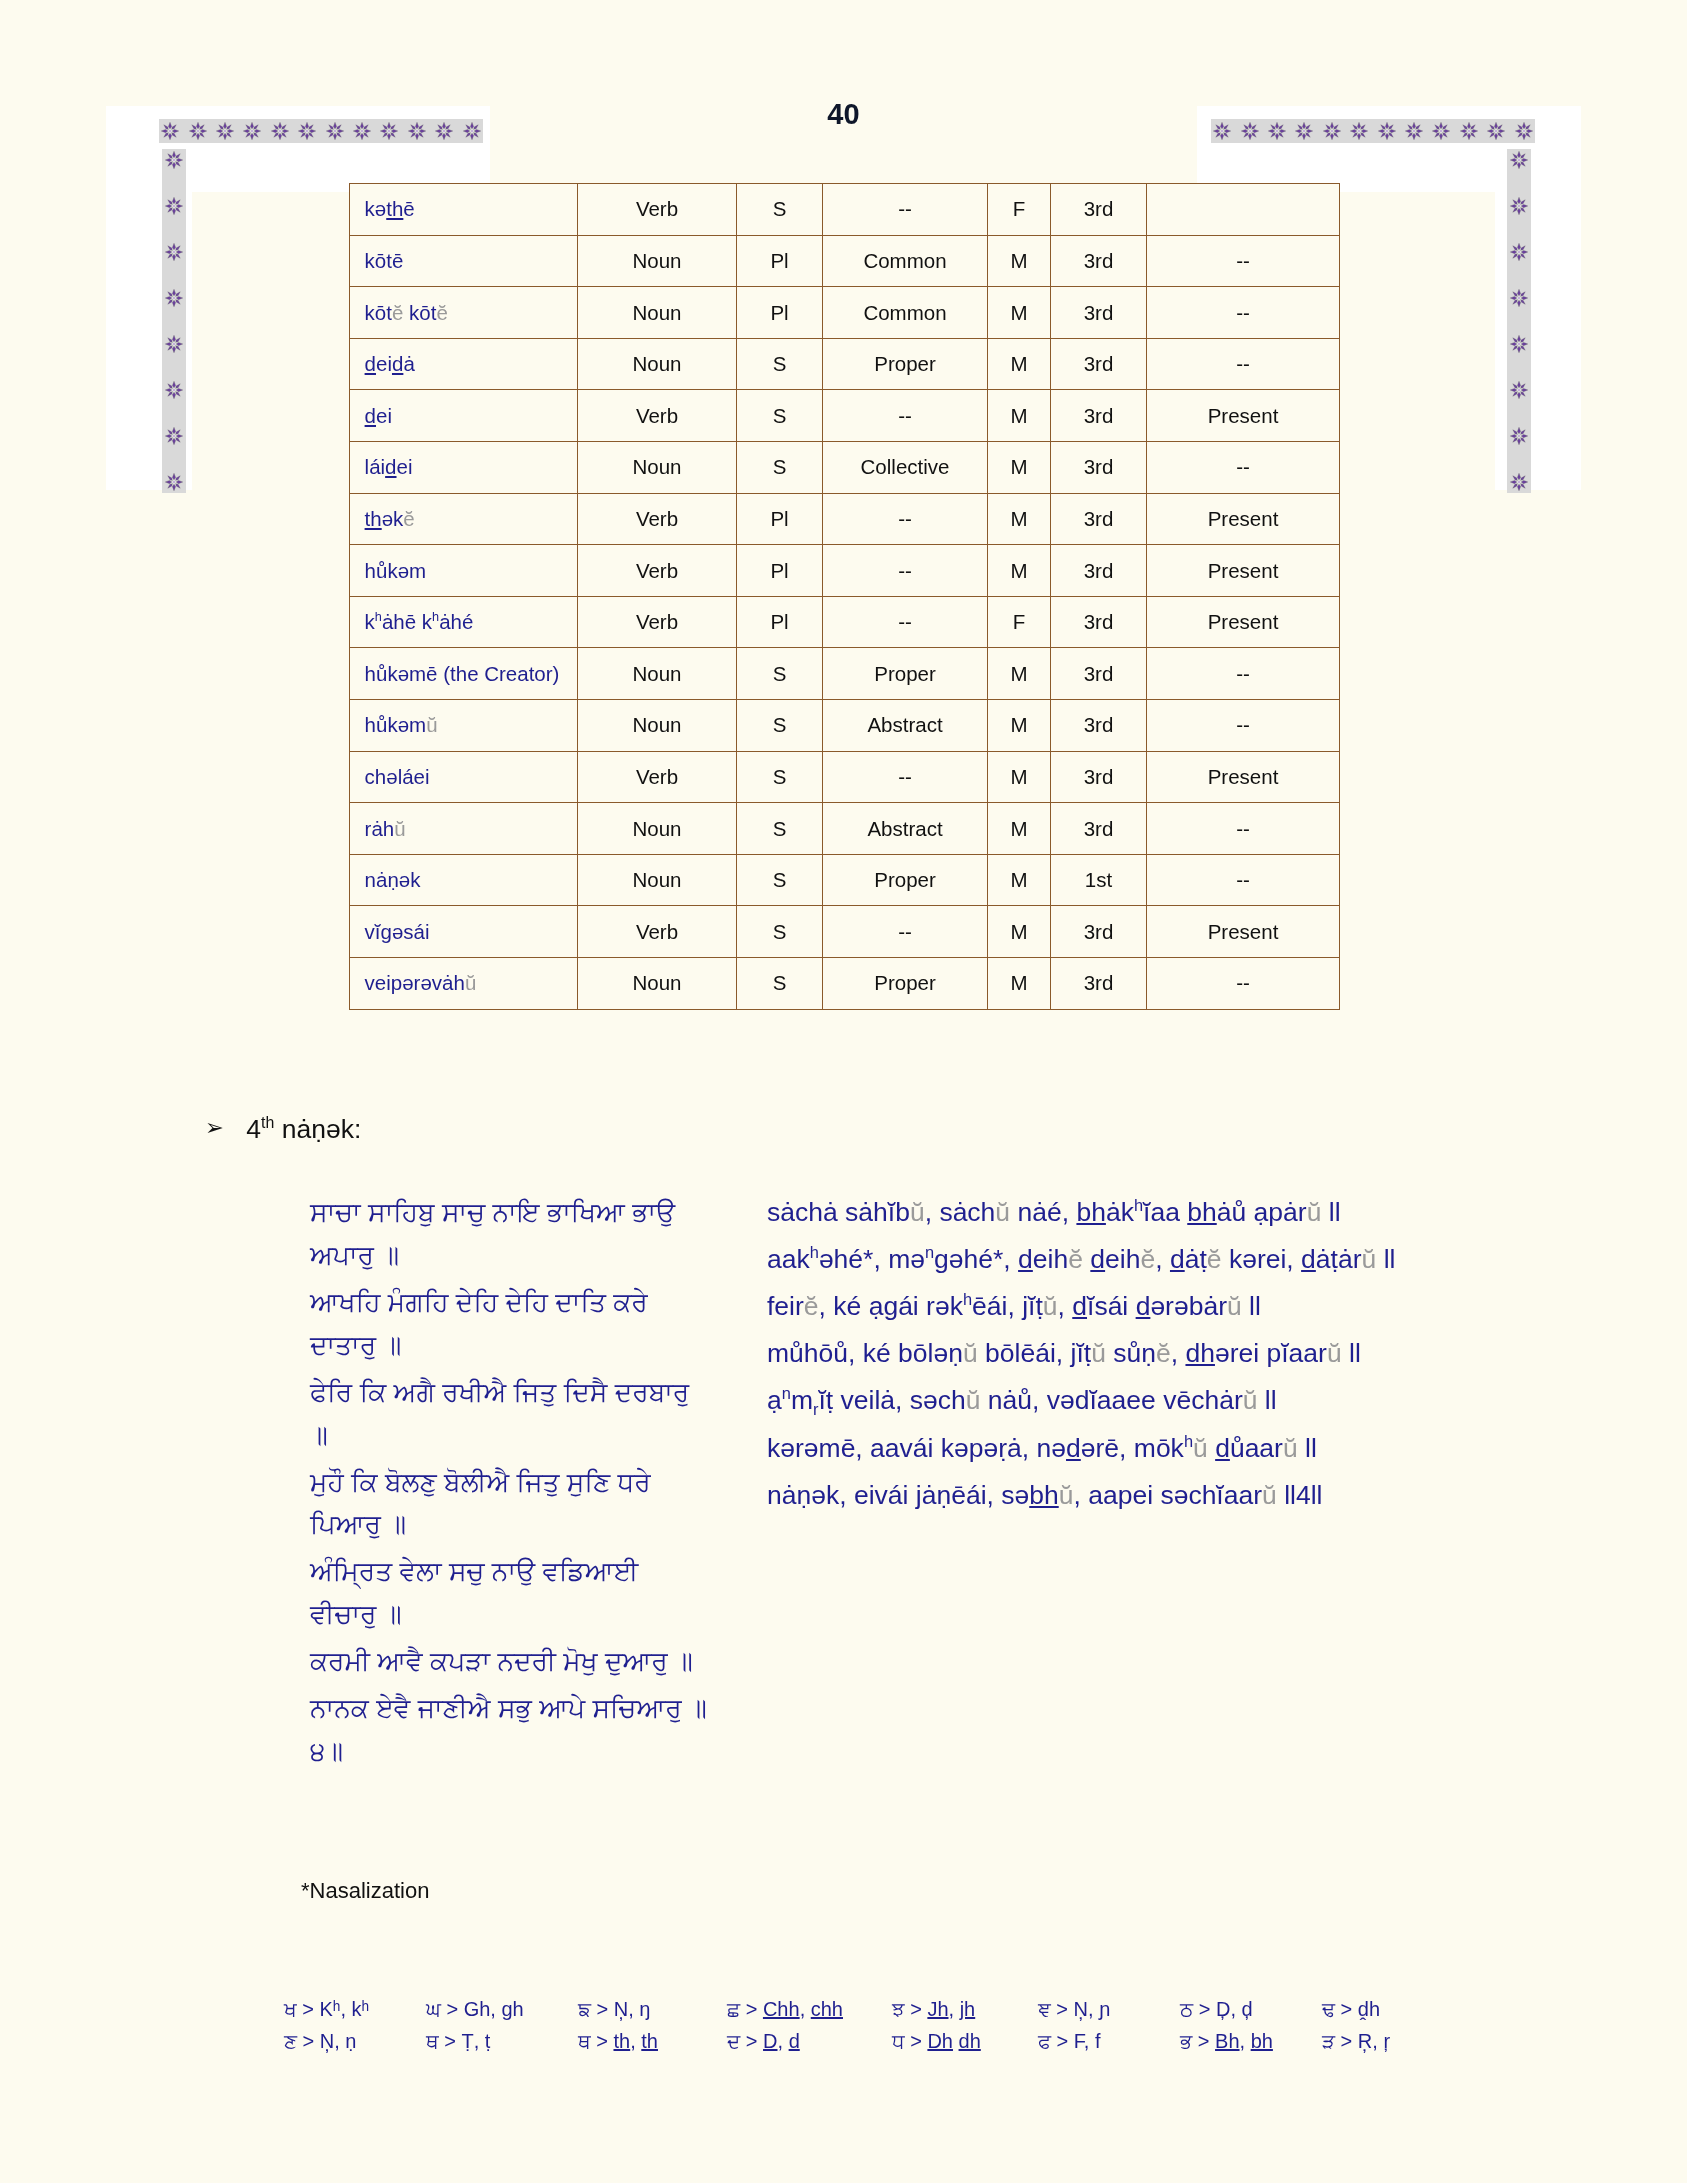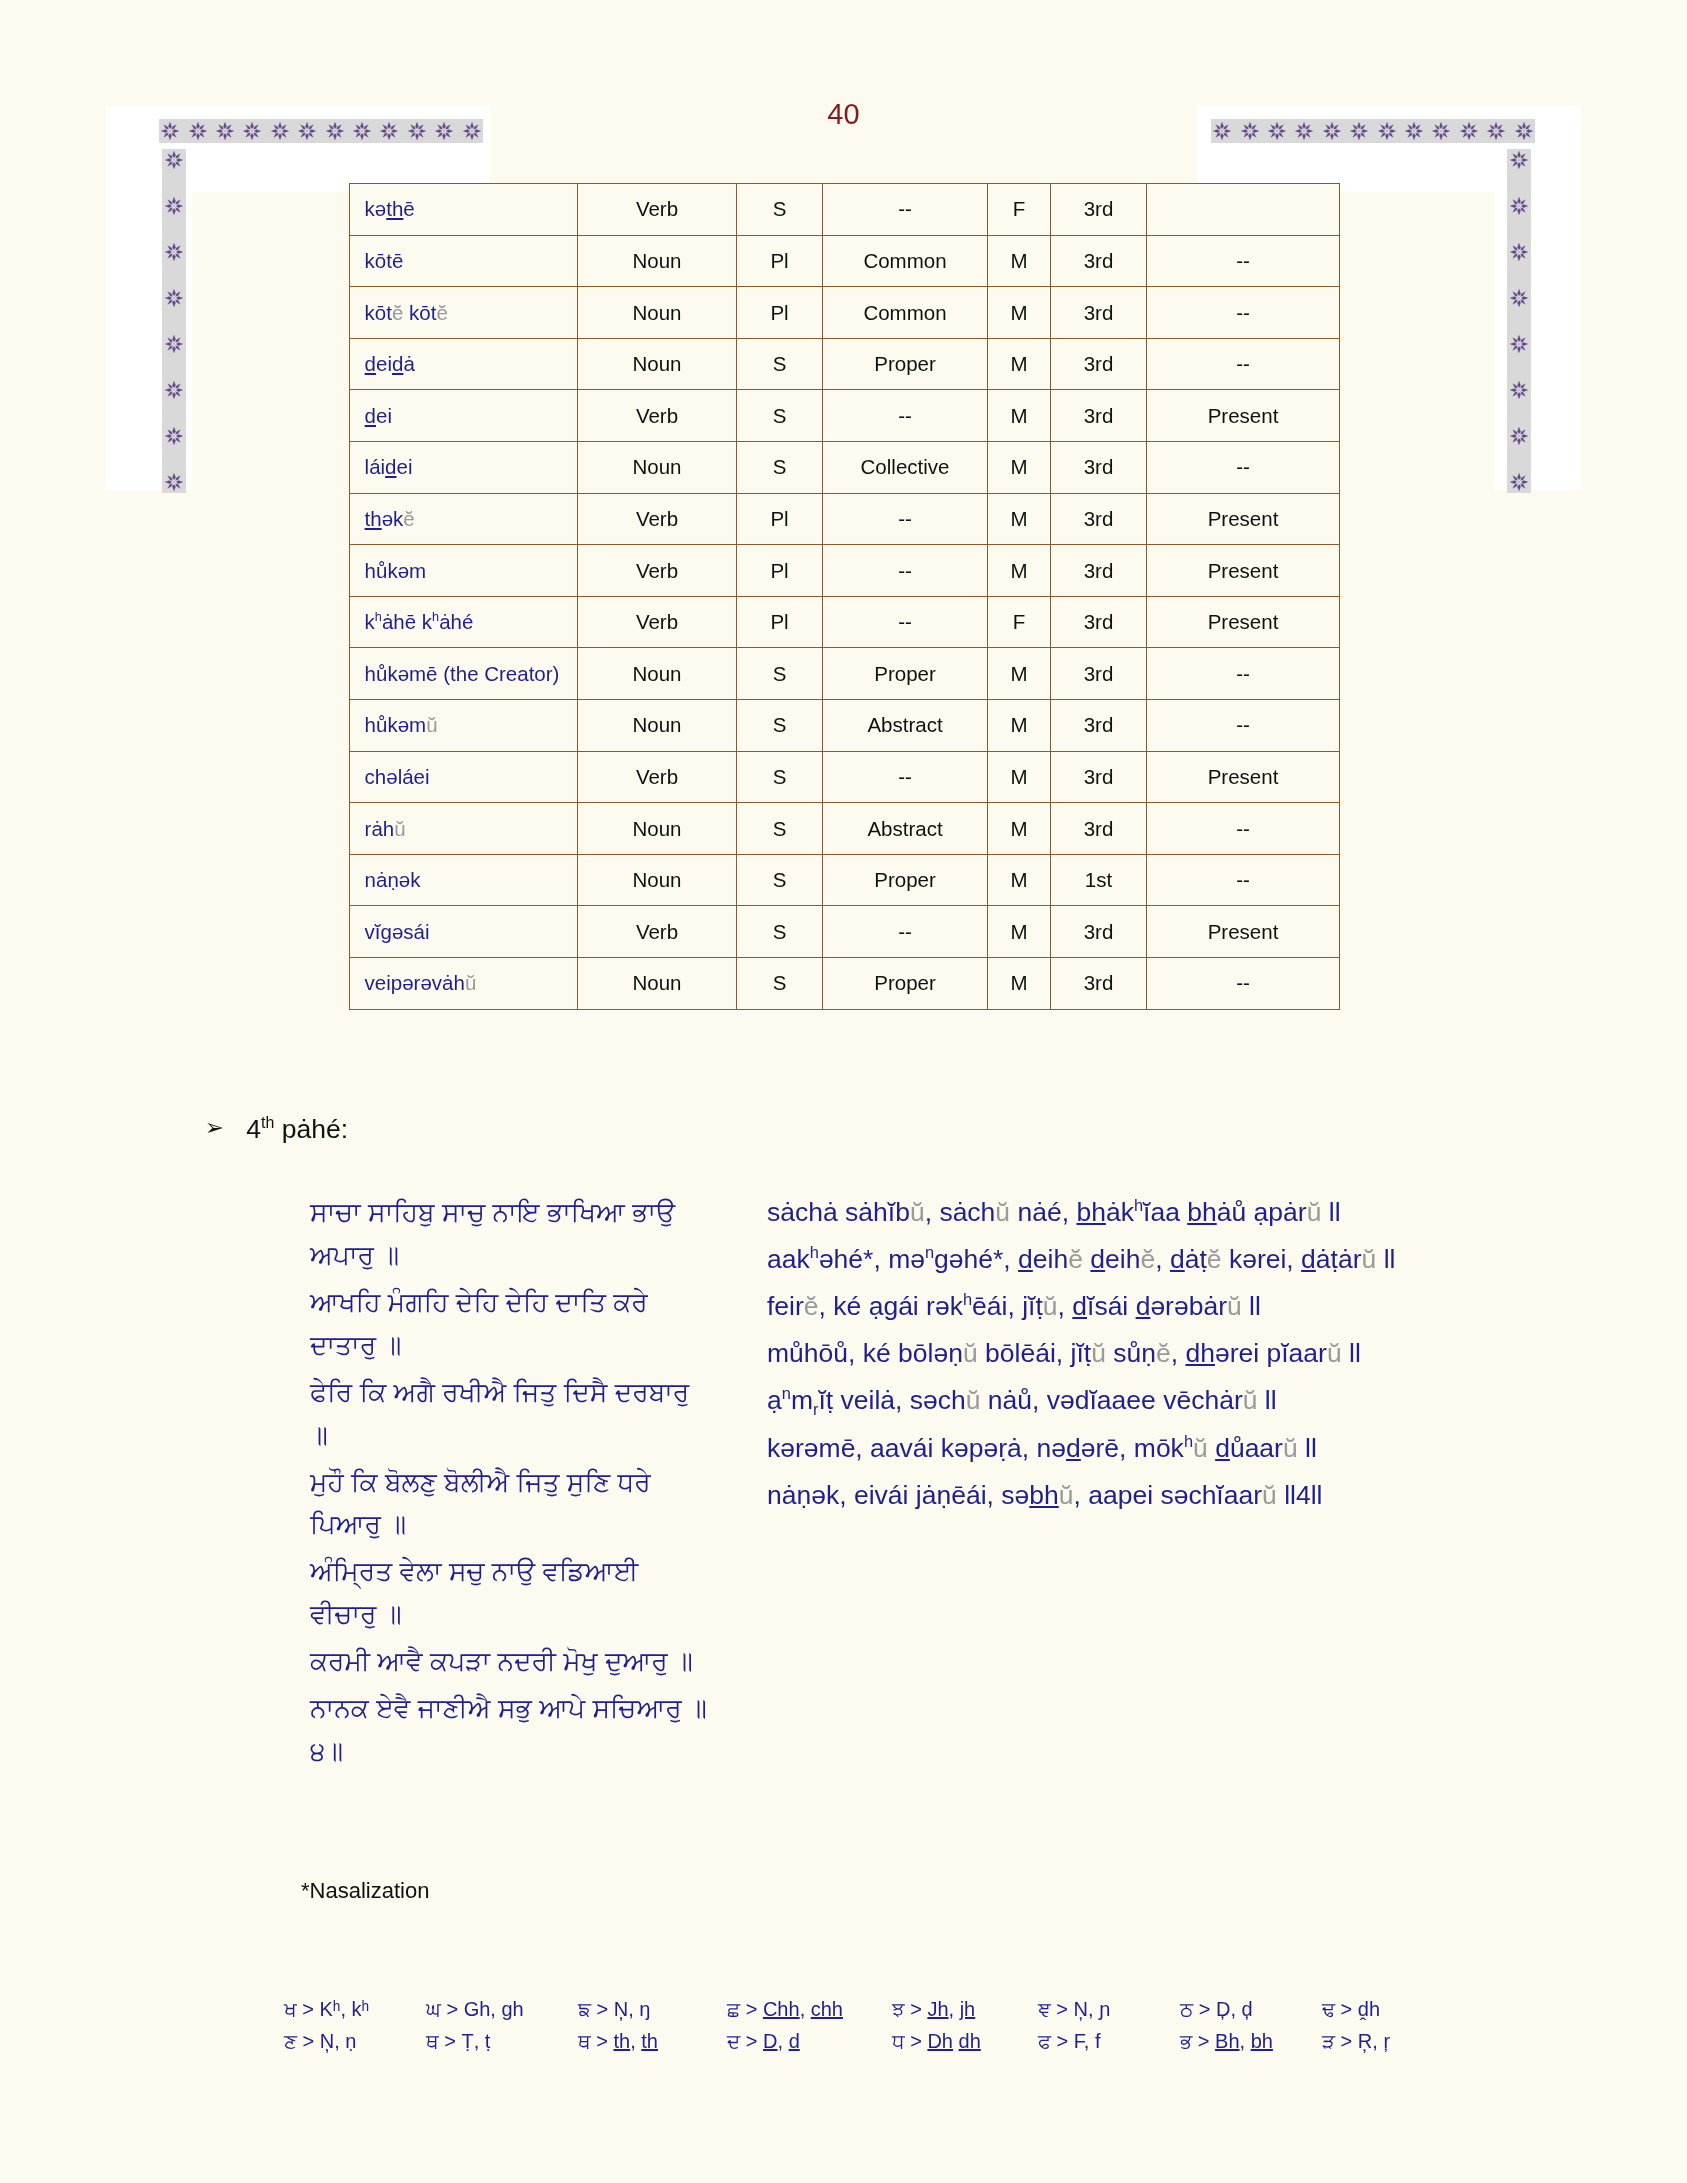--- a/index.html
+++ b/index.html
@@ -45,22 +45,23 @@
   }
 
   
   .page-number {
     position: absolute;
     top: 98px;
     left: 0;
     width: 1687px;
     text-align: center;
     font-size: 29px;
-    color: #7f1d1d;
+    color: #0f172a;
     font-family: "Liberation Sans", sans-serif;
+    font-weight: bold;
   }
 
   
   .grammar-table {
     position: absolute;
     left: 349px;
     top: 183px;
     width: 990px;
     border-collapse: collapse;
     table-layout: fixed;
@@ -915,21 +916,21 @@
         <td>3rd</td>
         <td>--</td>
       </tr>
     </tbody>
 </table>
 
 <div class="paurri-heading">
   <span class="arrow-bullet">➢</span>
   <span>
     <span>4</span><sup>th</sup>
-    <span>pȧhé:</span>
+    <span>nȧṇək:</span>
   </span>
 </div>
 
 <div class="verse-block">
   <div class="verse-col gurmukhi" id="gurmukhi-col">
       <div class="verse-line">ਸਾਚਾ ਸਾਹਿਬੁ ਸਾਚੁ ਨਾਇ ਭਾਖਿਆ ਭਾਉ ਅਪਾਰੁ ॥</div>
       <div class="verse-line">ਆਖਹਿ ਮੰਗਹਿ ਦੇਹਿ ਦੇਹਿ ਦਾਤਿ ਕਰੇ ਦਾਤਾਰੁ ॥</div>
       <div class="verse-line">ਫੇਰਿ ਕਿ ਅਗੈ ਰਖੀਐ ਜਿਤੁ ਦਿਸੈ ਦਰਬਾਰੁ ॥</div>
       <div class="verse-line">ਮੁਹੌ ਕਿ ਬੋਲਣੁ ਬੋਲੀਐ ਜਿਤੁ ਸੁਣਿ ਧਰੇ ਪਿਆਰੁ ॥</div>
       <div class="verse-line">ਅੰਮ੍ਰਿਤ ਵੇਲਾ ਸਚੁ ਨਾਉ ਵਡਿਆਈ ਵੀਚਾਰੁ ॥</div>

